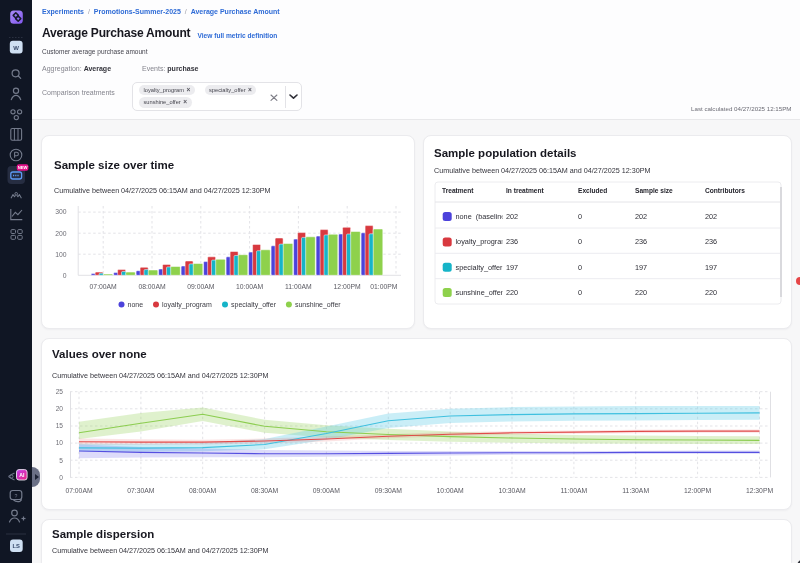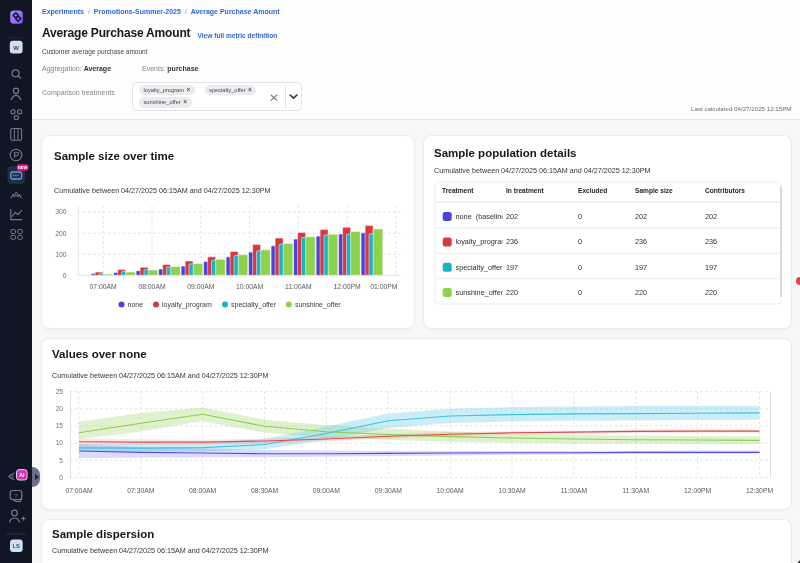--- a/index.html
+++ b/index.html
@@ -89,21 +89,21 @@
       <path d="M1,1 L6.9,6.4 M6.9,1 L1,6.4" stroke="#7c7c85" stroke-width="1.1" stroke-linecap="round"></path>
     </svg>
   <div style="position:absolute;left:252.5px;top:86px;height:21.5px;border-left:1px solid #e3e3e7;"></div>
   <svg style="position:absolute;left:257.2px;top:94.3px;" width="9" height="6">
       <polyline points="1,1 4.5,4.2 8,1" fill="none" stroke="#2f2f37" stroke-width="1.6" stroke-linecap="round" stroke-linejoin="round"></polyline>
     </svg>
   <div style="position:absolute;right:8.5px;top:105.2px;font-size:6.2px;color:#6b6b74;">Last calculated 04/27/2025 12:15PM</div>
 </div>
 
 <div class="card" style="left:41px;top:135px;width:374px;height:194px;">
-  <div class="ctitle" style="left:12px;top:14px;">Sample size over time</div>
+  <div class="ctitle" style="left:12px;top:23px;">Sample size over time</div>
   <div class="csub" style="left:12px;top:49.5px;font-size:7.2px;color:#33333b;">Cumulative between 04/27/2025 06:15AM and 04/27/2025 12:30PM</div>
   <svg width="374" height="194" style="position:absolute;left:0;top:0">
       <line x1="36.2" y1="76.1" x2="359" y2="76.1" stroke="#e3e3e7" stroke-width="1" stroke-dasharray="2.5,2.5"></line>
       <text x="24.5" y="78.39999999999999" font-size="6.8" fill="#6e6e76" text-anchor="end">300</text>
       <line x1="36.2" y1="97.2" x2="359" y2="97.2" stroke="#e3e3e7" stroke-width="1" stroke-dasharray="2.5,2.5"></line>
       <text x="24.5" y="99.5" font-size="6.8" fill="#6e6e76" text-anchor="end">200</text>
       <line x1="36.2" y1="118.2" x2="359" y2="118.2" stroke="#e3e3e7" stroke-width="1" stroke-dasharray="2.5,2.5"></line>
       <text x="24.5" y="120.5" font-size="6.8" fill="#6e6e76" text-anchor="end">100</text>
       <text x="24.5" y="141.60000000000002" font-size="6.8" fill="#6e6e76" text-anchor="end">0</text>
       <line x1="61.2" y1="70" x2="61.2" y2="139.3" stroke="#e3e3e7" stroke-width="1" stroke-dasharray="2.5,2.5"></line>

